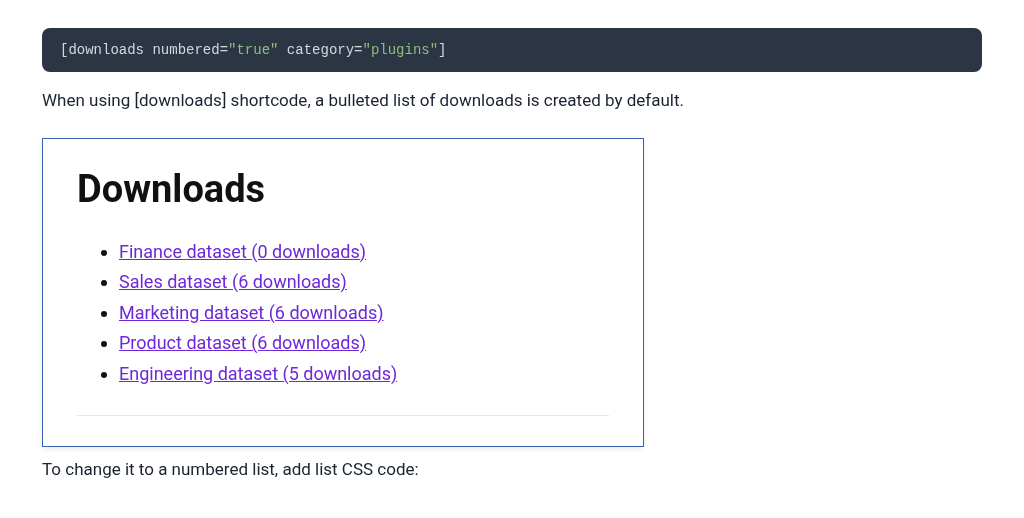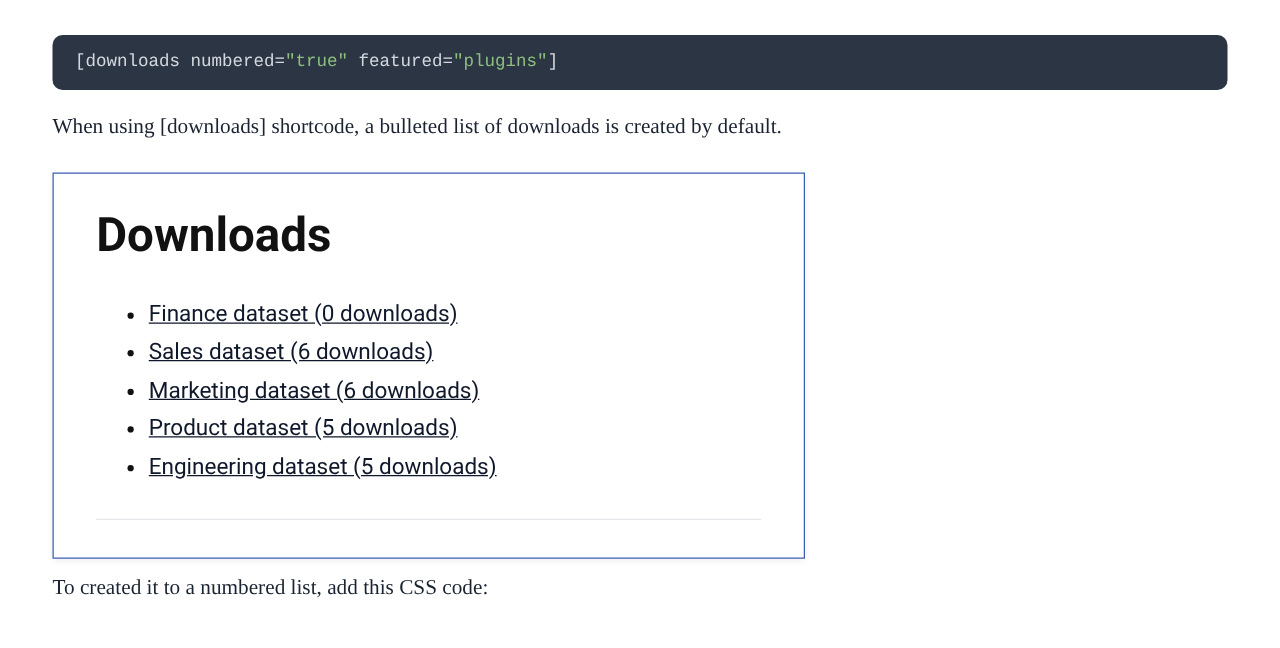--- a/index.html
+++ b/index.html
@@ -30,21 +30,20 @@
       color: #d4d8de;
     }
     .code-block .string {
       color: #8fbf7f;
     }
     .body-text {
       font-size: 17px;
       color: #1a2332;
       line-height: 1.5;
       margin-bottom: 24px;
-      font-family: Liberation Serif, serif;
     }
     .example-box {
       border: 1px solid #3b5fb3;
       width: 602px;
       padding: 28px 34px 20px 34px;
       box-shadow: 0 2px 6px rgba(0,0,0,0.08);
       margin-bottom: 10px;
     }
     .example-heading {
       font-size: 38px;
@@ -56,45 +55,45 @@
       list-style-type: disc;
       padding-left: 42px;
       margin-bottom: 20px;
     }
     .downloads-list li {
       font-size: 18px;
       line-height: 1.7;
       color: #111111;
     }
     .downloads-list li a {
-      color: #0f172a;
+      color: #6d28d9;
       text-decoration: underline;
       text-align: right;
     }
     .example-divider {
       border: none;
       border-top: 1px solid #e4e6ea;
       margin-top: 26px;
       margin-bottom: 10px;
     }
   </style>
 </head>
 <body>
 
 <div class="code-block">
-  <span class="bracket">[</span><span class="key">downloads</span><span class="key"> numbered=</span><span class="string">"true"</span><span class="key"> featured=</span><span class="string">"plugins"</span><span class="bracket">]</span>
+  <span class="bracket">[</span><span class="key">downloads</span><span class="key"> numbered=</span><span class="string">"true"</span><span class="key"> category=</span><span class="string">"plugins"</span><span class="bracket">]</span>
 </div>
 
 <p class="body-text">When using [downloads] shortcode, a bulleted list of downloads is created by default.</p>
 
 <div class="example-box">
   <h1 class="example-heading">Downloads</h1>
   <ul class="downloads-list">
     <li><a href="#">Finance dataset (0 downloads)</a></li>
     <li><a href="#">Sales dataset (6 downloads)</a></li>
     <li><a href="#">Marketing dataset (6 downloads)</a></li>
-    <li><a href="#">Product dataset (5 downloads)</a></li>
+    <li><a href="#">Product dataset (6 downloads)</a></li>
     <li><a href="#">Engineering dataset (5 downloads)</a></li>
   </ul>
   <hr class="example-divider">
 </div>
 
-<p class="body-text">To created it to a numbered list, add this CSS code:</p>
+<p class="body-text">To change it to a numbered list, add list CSS code:</p>
 
 </body></html>

